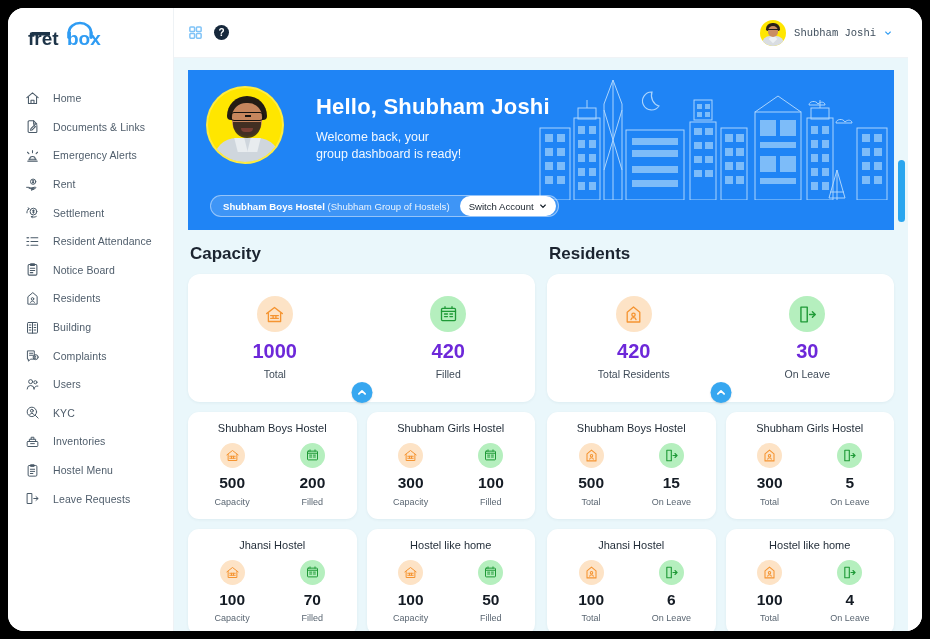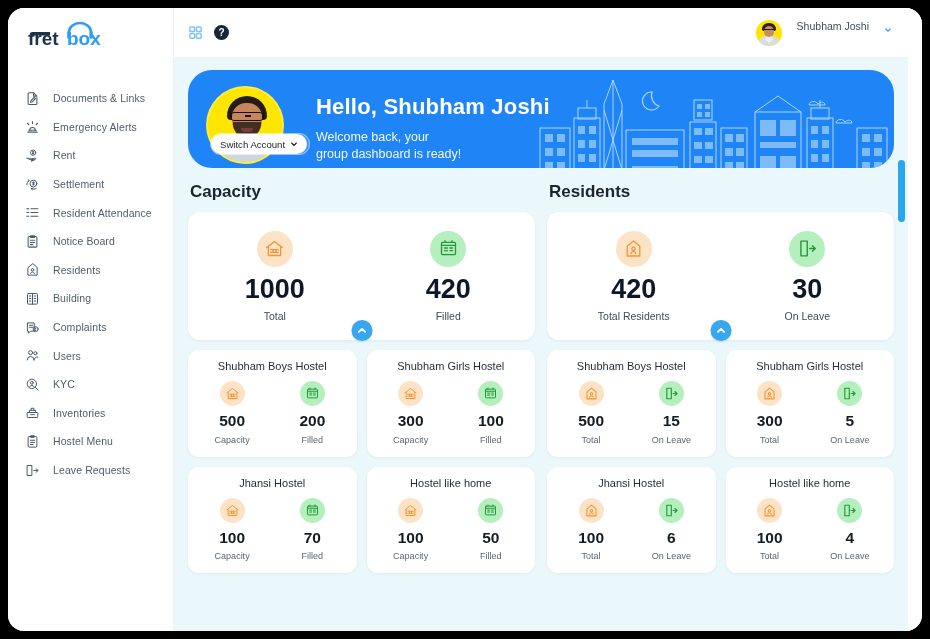--- a/index.html
+++ b/index.html
@@ -98,22 +98,23 @@
   .apps-ico { width: 15px; height: 15px; display:block; }
   .help-ico {
     width: 15px; height: 15px; border-radius: 50%;
     background: #16283b; color: #fff;
     font-size: 10px; font-weight: bold;
     display: flex; align-items: center; justify-content: center;
     line-height: 1;
   }
   #topbar-right {
     margin-left: auto;
-    display: flex; align-items: flex-start; gap: 15px;
+    display: flex; align-items: center; gap: 8px;
     cursor: pointer;
+    font-family: Liberation Mono, monospace;
   }
   #avatar {
     width: 26px; height: 26px; border-radius: 50%;
     background: #ffe600;
     position: relative; overflow: hidden;
     flex: 0 0 26px;
   }
   #avatar .hair { position:absolute; left:6px; top:3px; width:14px; height:8px; background:#2b2119; border-radius:7px 7px 2px 2px; }
   #avatar .face { position:absolute; left:8px; top:6px; width:10px; height:11px; background:#c98d63; border-radius:5px 5px 5px 5px; }
   #avatar .glasses { position:absolute; left:7.5px; top:9px; width:11px; height:3px; border-top:1.2px solid #1d1d1d; }
@@ -127,22 +128,22 @@
     flex: 1 1 auto;
     position: relative;
     background: #eaf7fb;
     overflow: hidden;
     padding: 0 14px;
   }
 
   
   #banner {
     margin-top: 12px;
-    height: 98px;
-    border-radius: 24px;
+    height: 160px;
+    border-radius: 0;
     background: #1f84f5;
     position: relative;
     overflow: hidden;
   }
   #city { position:absolute; right:0; top:0; height:130px; width:360px; }
   #banner-inner {
     position: relative; z-index: 2;
     height: 100%;
     padding: 14px 0 0 18px;
   }
@@ -220,21 +221,21 @@
     box-shadow: 0 1px 3px rgba(20,60,90,.06);
   }
   .stat { text-align: center; width: 92px; }
   .stat-ico {
     width: 36px; height: 36px; border-radius: 50%;
     margin: 0 auto 9px;
     display: flex; align-items: center; justify-content: center;
   }
   .ico-orange { background: #fde3c6; }
   .ico-green  { background: #b5efbe; }
-  .stat-val { font-size: 27px; font-weight: bold; color: #0f172a; line-height: 1; }
+  .stat-val { font-size: 20px; font-weight: bold; color: #6d28d9; line-height: 1; }
   .stat-lbl { font-size: 10.5px; color: #3f4b58; margin-top: 7px; }
 
   
   .gauge { width: 84px; height: 84px; position: relative; flex: 0 0 84px; }
   .gauge svg { display:block; }
 
   .collapse-btn {
     position: absolute; left: 50%; bottom: -1px;
     transform: translateX(-50%);
     width: 21px; height: 21px; border-radius: 50%;
@@ -304,20 +305,30 @@
           <text x="4" y="27" font-family="Liberation Sans, sans-serif" font-size="19" font-weight="bold" fill="#1d3448">fret</text>
           <text x="43" y="27" font-family="Liberation Sans, sans-serif" font-size="19" font-weight="bold" fill="#2f9cf3">box</text>
           <path d="M45 14 a11 9 0 0 1 22 0" fill="none" stroke="#2f9cf3" stroke-width="2.6" stroke-linecap="round"></path>
           <rect x="43.2" y="13" width="3.4" height="8" rx="1.7" fill="#2f9cf3"></rect>
           <rect x="65.4" y="13" width="3.4" height="8" rx="1.7" fill="#2f9cf3"></rect>
         </svg>
       </div>
 
       <nav class="nav-list">
 
+        <div class="nav-item">
+          <span class="nav-ico">
+            <svg width="15" height="15" viewBox="0 0 24 24" fill="none" stroke="currentColor" stroke-width="1.7" stroke-linecap="round" stroke-linejoin="round">
+                <path d="M3 10.5 12 3l9 7.5"></path>
+                <path d="M5.5 9.8V20h13V9.8"></path>
+                <path d="M9.6 20v-5.2h4.8V20"></path>
+              </svg>
+          </span>
+          <span class="nav-label">Home</span>
+        </div>
 
 
         <div class="nav-item">
           <span class="nav-ico">
             <svg width="15" height="15" viewBox="0 0 24 24" fill="none" stroke="currentColor" stroke-width="1.7" stroke-linecap="round" stroke-linejoin="round">
                 <path d="M19 10.5V20a1.6 1.6 0 0 1-1.6 1.6H6.6A1.6 1.6 0 0 1 5 20V4.4A1.6 1.6 0 0 1 6.6 2.8h7.2"></path>
                 <path d="M13.8 2.8 19 8.2h-5.2z"></path>
                 <path d="M9.5 15.5l5.2-5.2 2 2-5.2 5.2-2.6.6z"></path>
               </svg>
           </span>
@@ -632,20 +643,21 @@
               <span class="hair"></span>
                 <span class="face"></span>
               <span class="beard"></span>
                 <span class="mouth"></span>
               <span class="glasses"></span>
                 <span class="glassbar"></span>
             </div>
             <div id="hello">Hello, Shubham Joshi</div>
             <div id="welcome">Welcome back, your<br>group dashboard is ready!</div>
             <div id="acct-row">
+              <span id="acct-name"><b>Shubham Boys Hostel</b> <span>(Shubham Group of Hostels)</span></span>
               <span id="switch-btn">
                 <span id="switch-label">Switch Account</span>
                 <svg class="chev-sm" viewBox="0 0 12 12" fill="none" stroke="#17202a" stroke-width="1.7" stroke-linecap="round">
                     <path d="M2.5 4.5 6 8l3.5-3.5"></path>
                   </svg>
               </span>
             </div>
           </div>
         </section>
 

